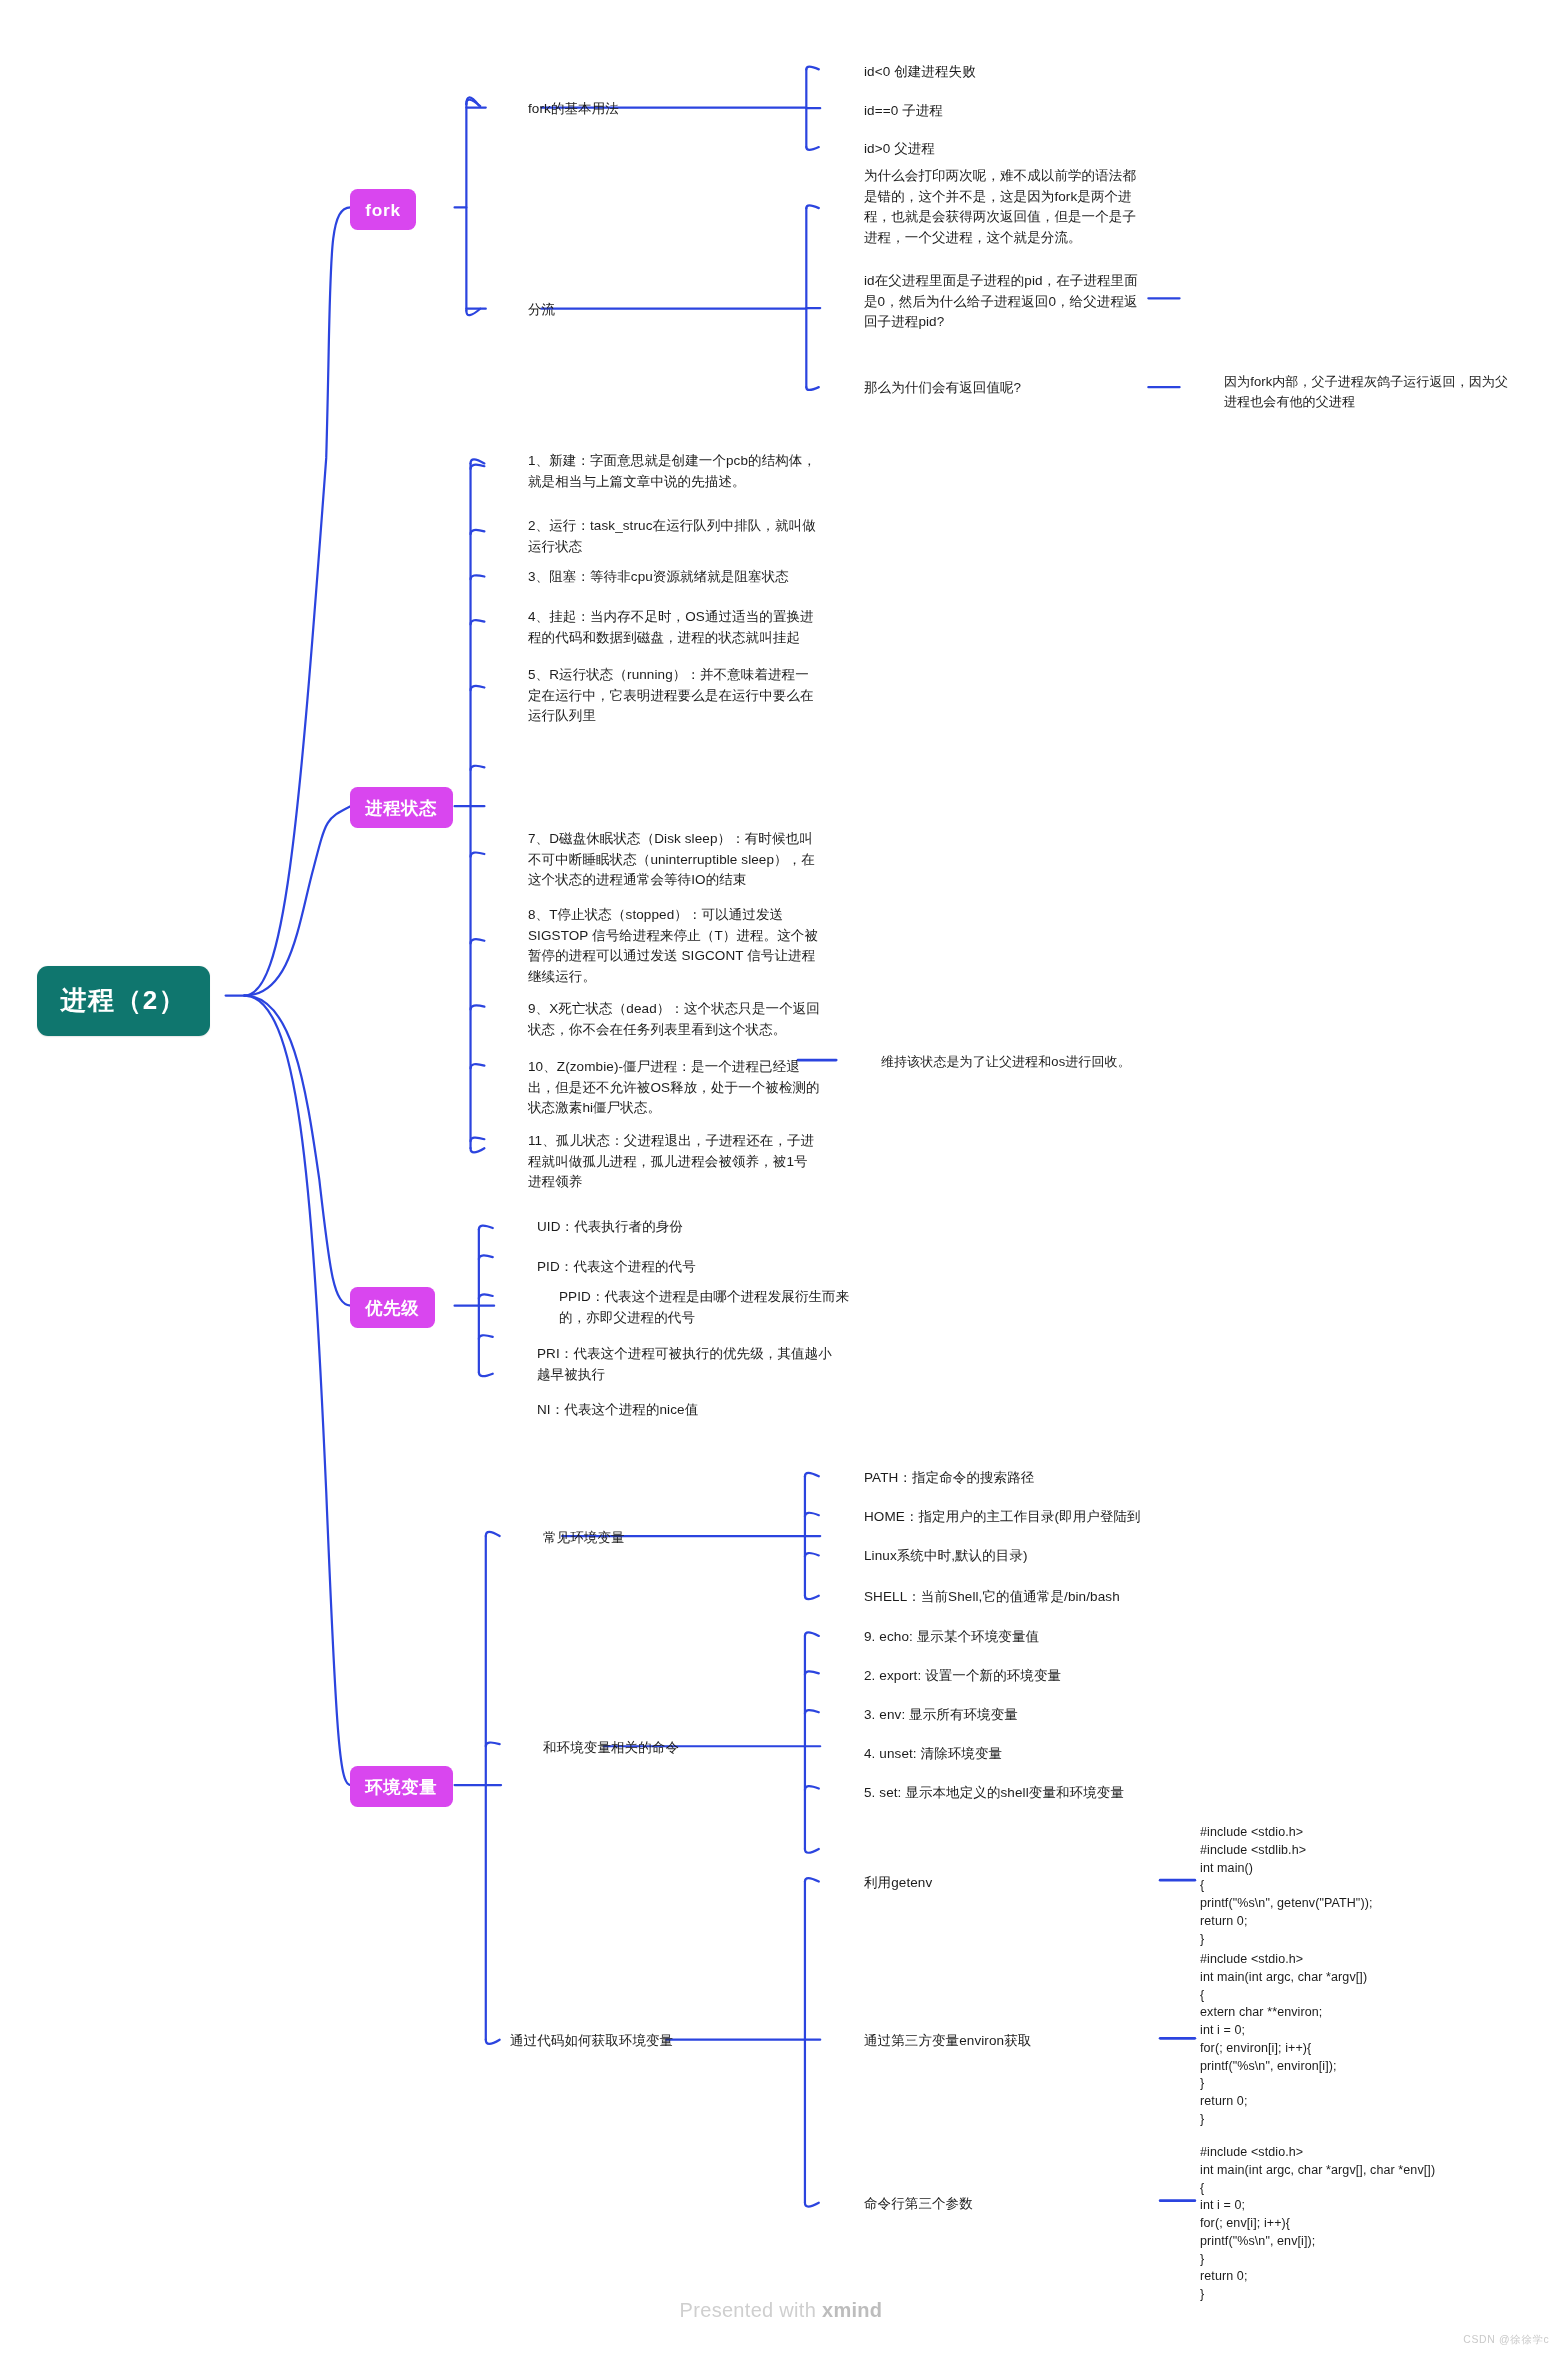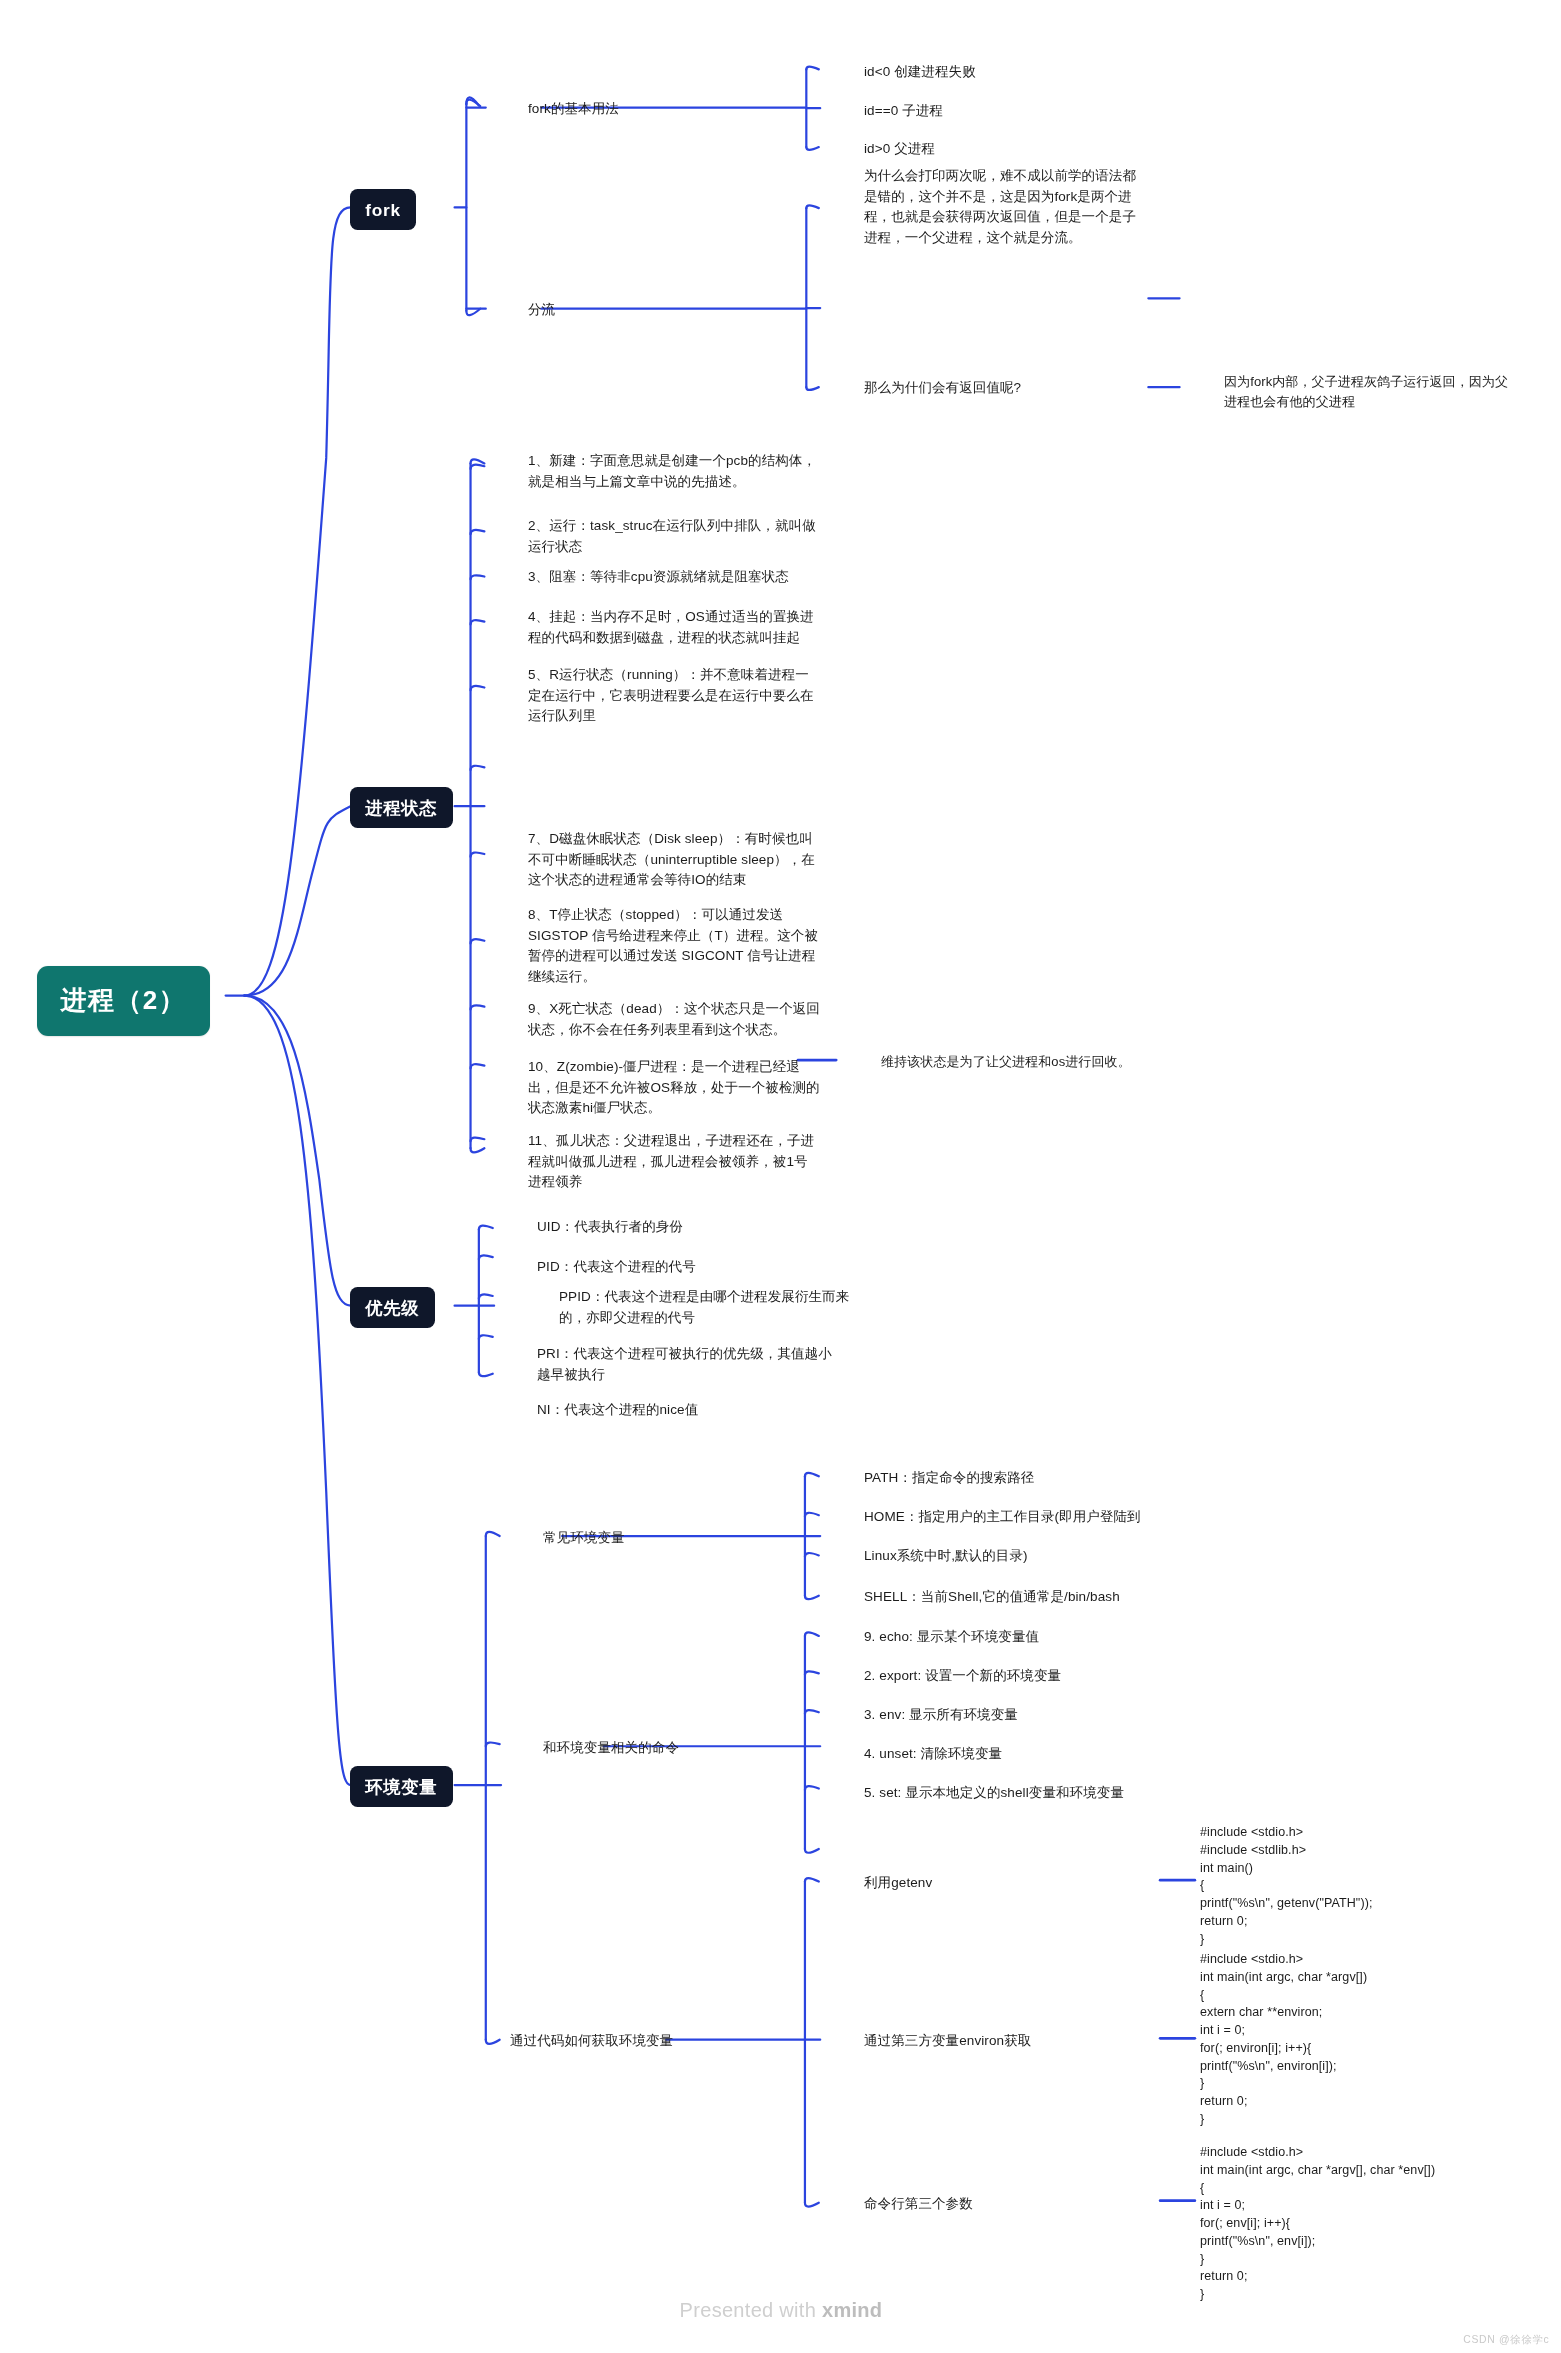--- a/index.html
+++ b/index.html
@@ -38,21 +38,21 @@
     font-size: 26px;
     font-weight: bold;
     padding: 15.3px 23.6px;
     letter-spacing: 1.4px;
     white-space: nowrap;
     box-shadow: 0 0.7px 1.4px rgba(0,0,0,0.10);
   }
 
   
   .branch {
-    background: #0f172a;
+    background: #d946ef;
     color: #ffffff;
     border-radius: 7.6px;
     font-size: 17.3px;
     font-weight: bold;
     padding: 7.6px 15.3px;
     white-space: nowrap;
     letter-spacing: 0.7px;
   }
 
   
@@ -203,20 +203,21 @@
 
   <div class="node leaf" style="left:490px; top:99px; width:180px;">fork的基本用法</div>
 
   <div class="node leaf" style="left:826px; top:62px; width:229px;">id&lt;0   创建进程失败</div>
   <div class="node leaf" style="left:826px; top:101px; width:229px;">id==0 子进程</div>
   <div class="node leaf" style="left:826px; top:139px; width:229px;">id&gt;0   父进程</div>
 
   <div class="node leaf" style="left:490px; top:300px; width:111px;">分流</div>
 
   <div class="node leaf" style="left:826px; top:166px; width:316px;">为什么会打印两次呢，难不成以前学的语法都是错的，这个并不是，这是因为fork是两个进程，也就是会获得两次返回值，但是一个是子进程，一个父进程，这个就是分流。</div>
+  <div class="node leaf" style="left:826px; top:271px; width:316px;">id在父进程里面是子进程的pid，在子进程里面是0，然后为什么给子进程返回0，给父进程返回子进程pid?</div>
   <div class="node leaf" style="left:826px; top:378px; width:316px;">那么为什们会有返回值呢?</div>
 
   <div class="node leaf small" style="left:1186px; top:372px; width:333px;">因为fork内部，父子进程灰鸽子运行返回，因为父进程也会有他的父进程</div>
 
   <div class="node branch" style="left:350px; top:787px;">进程状态</div>
 
   <div class="node leaf" style="left:490px; top:451px; width:330px;">1、新建：字面意思就是创建一个pcb的结构体，就是相当与上篇文章中说的先描述。</div>
   <div class="node leaf" style="left:490px; top:516px; width:330px;">2、运行：task_struc在运行队列中排队，就叫做运行状态</div>
   <div class="node leaf" style="left:490px; top:567px; width:330px;">3、阻塞：等待非cpu资源就绪就是阻塞状态</div>
   <div class="node leaf" style="left:490px; top:607px; width:330px;">4、挂起：当内存不足时，OS通过适当的置换进程的代码和数据到磁盘，进程的状态就叫挂起</div>

